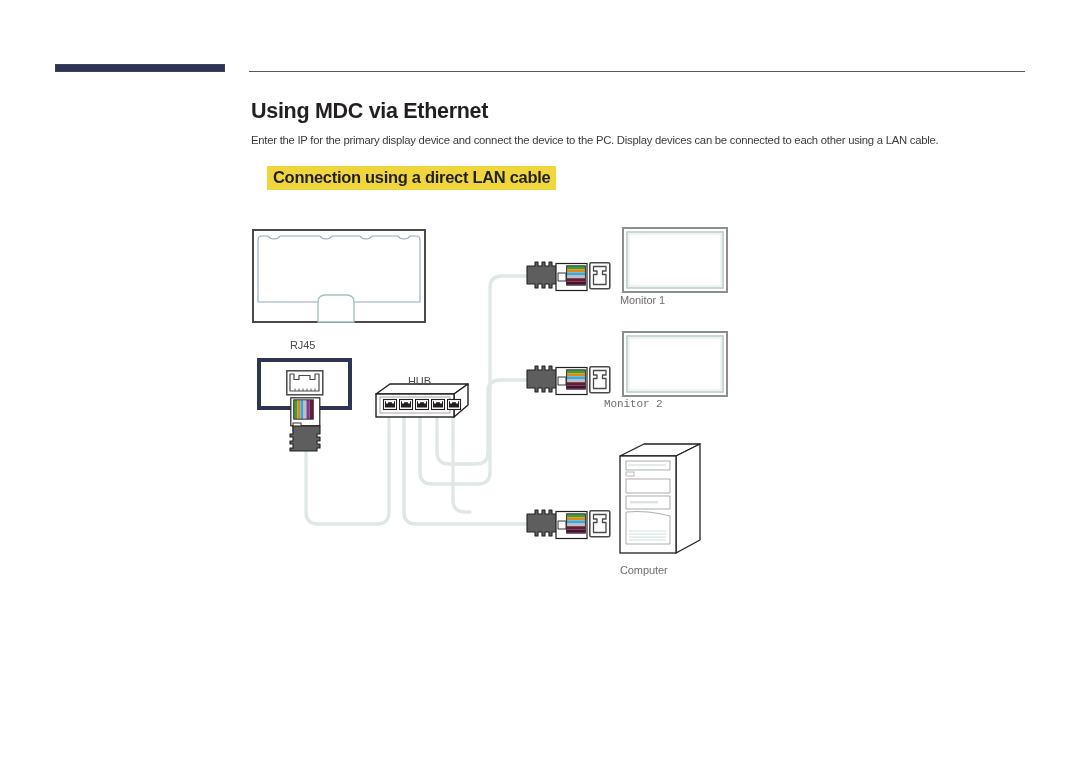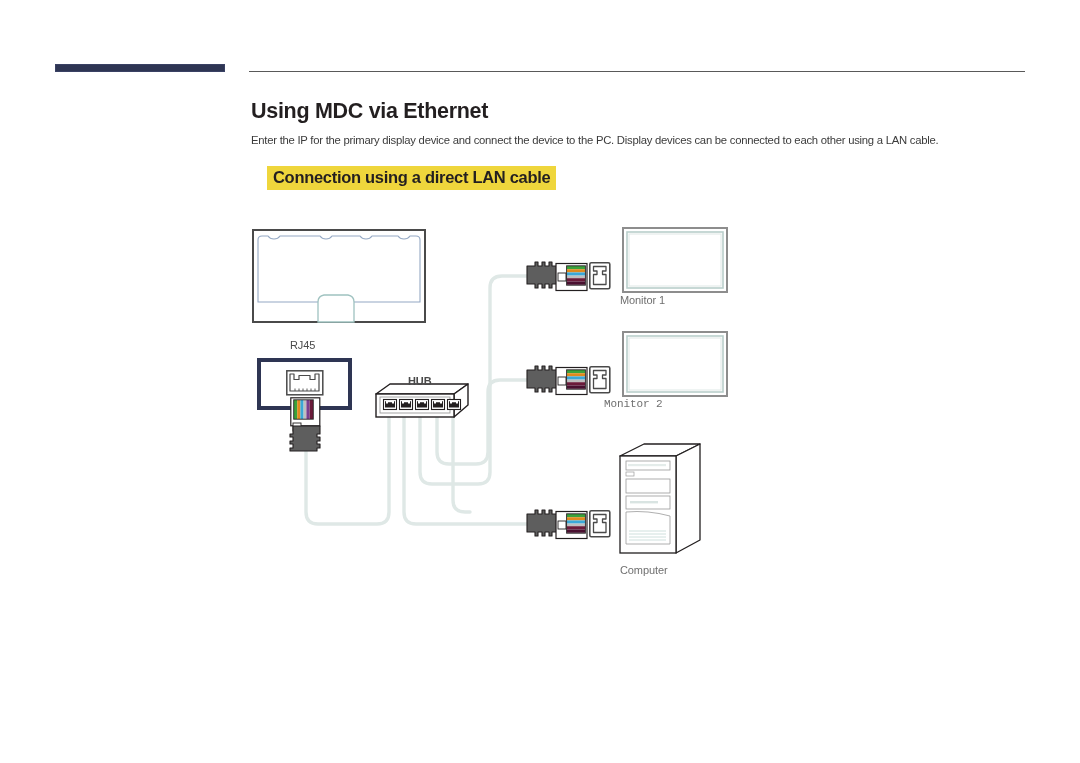--- a/index.html
+++ b/index.html
@@ -307,18 +307,18 @@
       <g transform="translate(527,510)">
           <use href="#plug-h"></use>
         </g>
       <g transform="translate(589,510)">
           <use href="#jack"></use>
         </g>
     </svg>
   </div>
 
   <div class="lbl-dark" style="left:290px; top:339px;">RJ45</div>
-  <div class="lbl-dark" style="left:408px; top:375px;font-weight:bold;">HUB</div>
+  <div class="lbl-dark" style="left:408px; top:375px;">HUB</div>
   <div class="lbl" style="left:620px; top:294px;text-align:center;">Monitor 1</div>
   <div class="lbl" style="left:604px; top:398px;font-family:Liberation Mono, monospace;">Monitor 2</div>
   <div class="lbl" style="left:620px; top:564px;">Computer</div>
 
 </div>
 
 </body></html>

